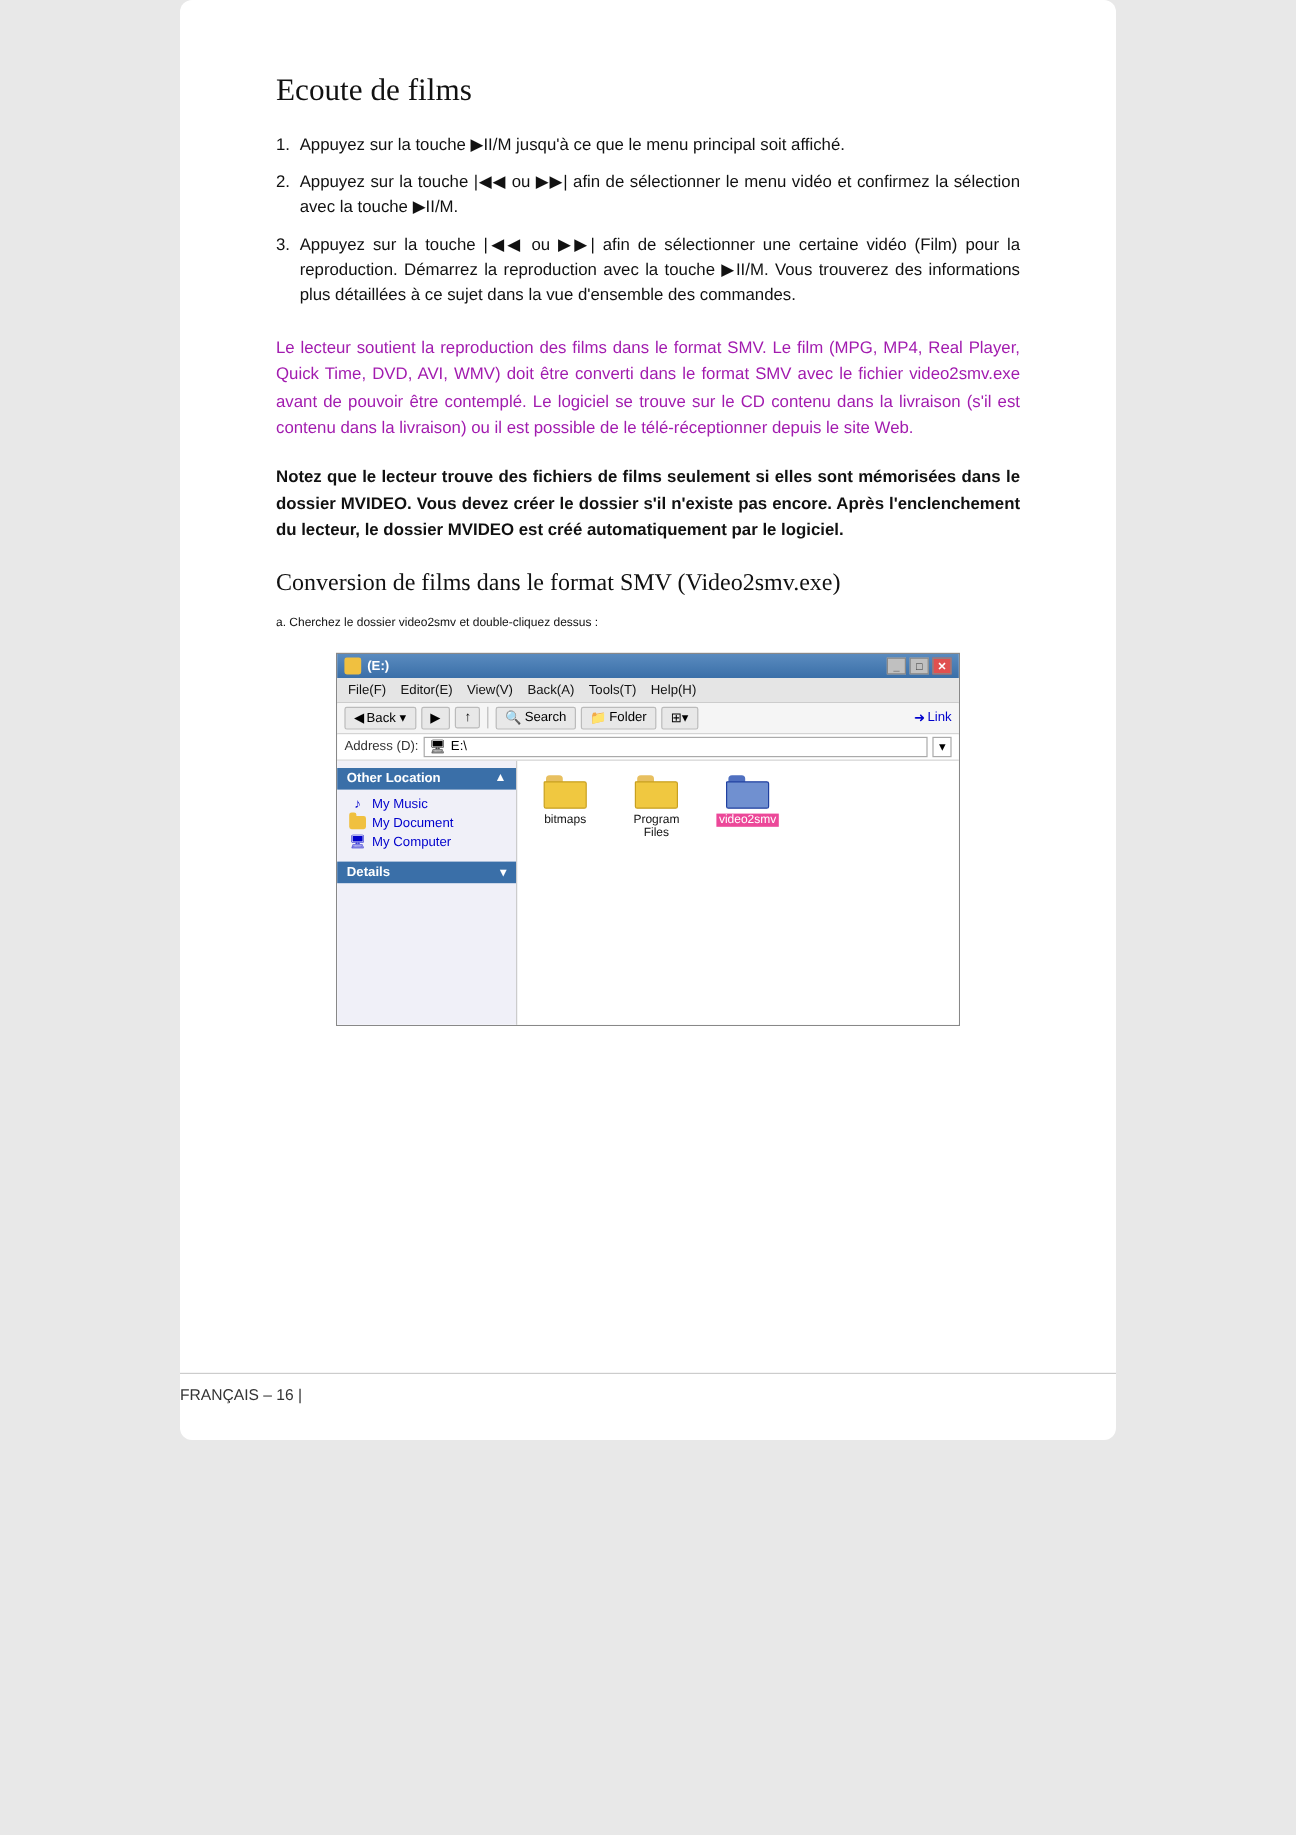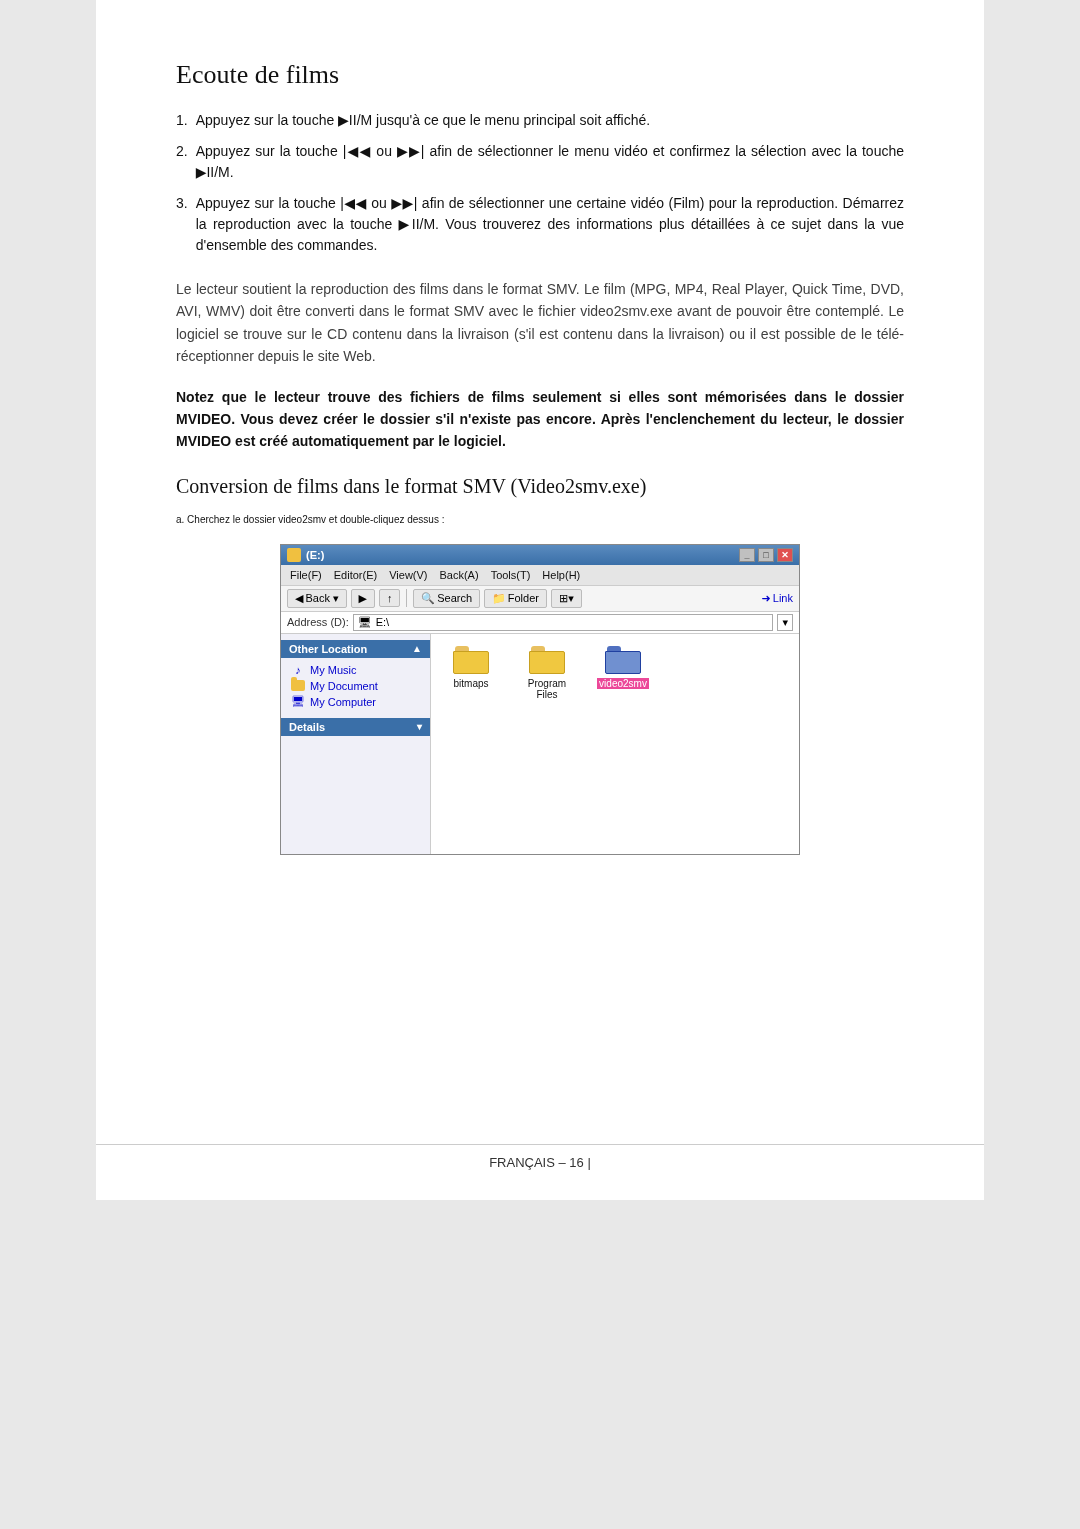--- a/index.html
+++ b/index.html
@@ -6,24 +6,25 @@
     body {
       background: #e8e8e8;
       display: flex;
       justify-content: center;
       align-items: flex-start;
       min-height: 100vh;
       font-family: Arial, sans-serif;
     }
     .page {
       background: #ffffff;
-      width: 888px;
+      width: 780px;
       min-height: 1200px;
       padding: 60px 80px 60px 80px;
       position: relative;
+      border-radius: 10px;
     }
 
     
     .section-title {
       font-size: 26px;
       font-weight: normal;
       font-family: Georgia, serif;
       margin-bottom: 20px;
       color: #111;
     }
@@ -47,21 +48,21 @@
       font-size: 14px;
     }
     .li-text {
       flex: 1;
     }
 
     
     .paragraph {
       font-size: 14px;
       line-height: 1.6;
-      color: #404040;
+      color: #a21caf;
       text-align: justify;
       margin-bottom: 18px;
     }
 
     
     .paragraph-bold {
       font-size: 14px;
       line-height: 1.6;
       color: #111;
       text-align: justify;
@@ -362,21 +363,21 @@
       color: #fff;
       padding: 0 2px;
     }
 
     
     .page-footer {
       position: absolute;
       bottom: 30px;
       left: 0;
       right: 0;
-      text-align: center;
+      text-align: left;
       font-size: 13px;
       color: #333;
       border-top: 1px solid #ccc;
       padding-top: 10px;
     }
   </style>
 </head>
 <body>
 
 <div class="page">

